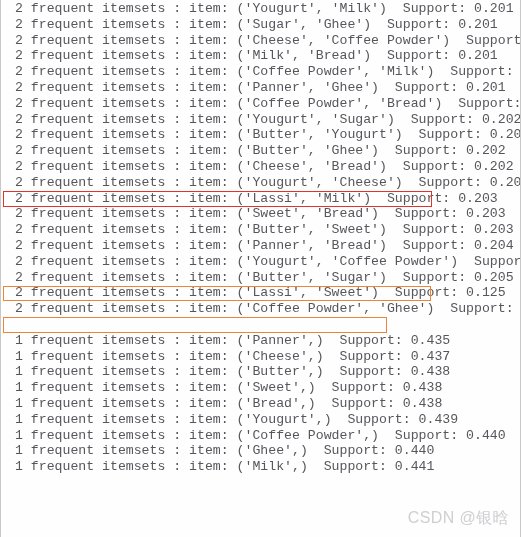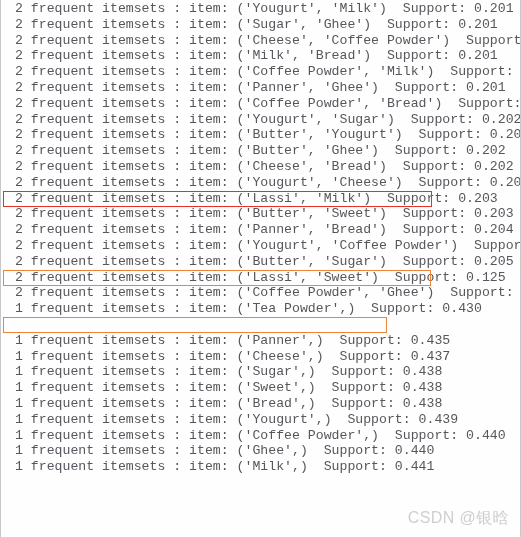--- a/index.html
+++ b/index.html
@@ -69,31 +69,31 @@
       <div class="log-row"><span class="txt">2 frequent itemsets : item: ('Milk', 'Bread')  Support: 0.201</span></div>
       <div class="log-row"><span class="txt">2 frequent itemsets : item: ('Coffee Powder', 'Milk')  Support: 0.201</span></div>
       <div class="log-row"><span class="txt">2 frequent itemsets : item: ('Panner', 'Ghee')  Support: 0.201</span></div>
       <div class="log-row"><span class="txt">2 frequent itemsets : item: ('Coffee Powder', 'Bread')  Support: 0.202</span></div>
       <div class="log-row"><span class="txt">2 frequent itemsets : item: ('Yougurt', 'Sugar')  Support: 0.202</span></div>
       <div class="log-row"><span class="txt">2 frequent itemsets : item: ('Butter', 'Yougurt')  Support: 0.202</span></div>
       <div class="log-row"><span class="txt">2 frequent itemsets : item: ('Butter', 'Ghee')  Support: 0.202</span></div>
       <div class="log-row"><span class="txt">2 frequent itemsets : item: ('Cheese', 'Bread')  Support: 0.202</span></div>
       <div class="log-row"><span class="txt">2 frequent itemsets : item: ('Yougurt', 'Cheese')  Support: 0.202</span></div>
       <div class="log-row"><div class="hl-box hl-red" style="width: 429px; border-color: rgb(228, 50, 43);"></div><span class="txt">2 frequent itemsets : item: ('Lassi', 'Milk')  Support: 0.203</span></div>
+      <div class="log-row"><span class="txt">2 frequent itemsets : item: ('Sweet', 'Bread')  Support: 0.203</span></div>
       <div class="log-row"><span class="txt">2 frequent itemsets : item: ('Butter', 'Sweet')  Support: 0.203</span></div>
       <div class="log-row"><span class="txt">2 frequent itemsets : item: ('Panner', 'Bread')  Support: 0.204</span></div>
       <div class="log-row"><span class="txt">2 frequent itemsets : item: ('Yougurt', 'Coffee Powder')  Support: 0.204</span></div>
       <div class="log-row"><span class="txt">2 frequent itemsets : item: ('Butter', 'Sugar')  Support: 0.205</span></div>
       <div class="log-row"><div class="hl-box hl-orange" style="width: 428px; border-color: rgb(240, 132, 54);"></div><span class="txt">2 frequent itemsets : item: ('Lassi', 'Sweet')  Support: 0.125</span></div>
       <div class="log-row"><span class="txt">2 frequent itemsets : item: ('Coffee Powder', 'Ghee')  Support: 0.206</span></div>
-      <div class="log-row"><span class="txt">1 frequent itemsets : item: ('Tea Powder',)  Support: 0.430</span></div>
       <div class="log-row"><div class="hl-box hl-orange" style="width: 384px; border-color: rgb(240, 132, 54);"></div></div>
       <div class="log-row"><span class="txt">1 frequent itemsets : item: ('Panner',)  Support: 0.435</span></div>
       <div class="log-row"><span class="txt">1 frequent itemsets : item: ('Cheese',)  Support: 0.437</span></div>
-      <div class="log-row"><span class="txt">1 frequent itemsets : item: ('Sugar',)  Support: 0.438</span></div>
+      <div class="log-row"><span class="txt">1 frequent itemsets : item: ('Butter',)  Support: 0.438</span></div>
       <div class="log-row"><span class="txt">1 frequent itemsets : item: ('Sweet',)  Support: 0.438</span></div>
       <div class="log-row"><span class="txt">1 frequent itemsets : item: ('Bread',)  Support: 0.438</span></div>
       <div class="log-row"><span class="txt">1 frequent itemsets : item: ('Yougurt',)  Support: 0.439</span></div>
       <div class="log-row"><span class="txt">1 frequent itemsets : item: ('Coffee Powder',)  Support: 0.440</span></div>
       <div class="log-row"><span class="txt">1 frequent itemsets : item: ('Ghee',)  Support: 0.440</span></div>
       <div class="log-row"><span class="txt">1 frequent itemsets : item: ('Milk',)  Support: 0.441</span></div>
     </div>
   <div id="watermark">CSDN @银晗</div>
 </div>
 

